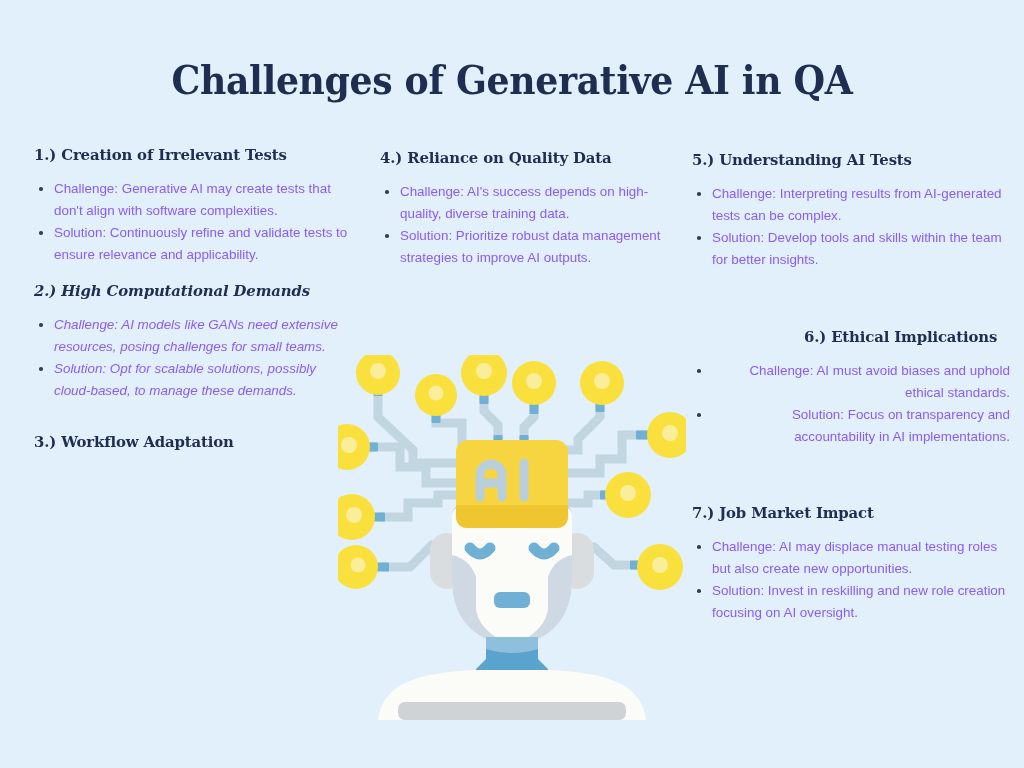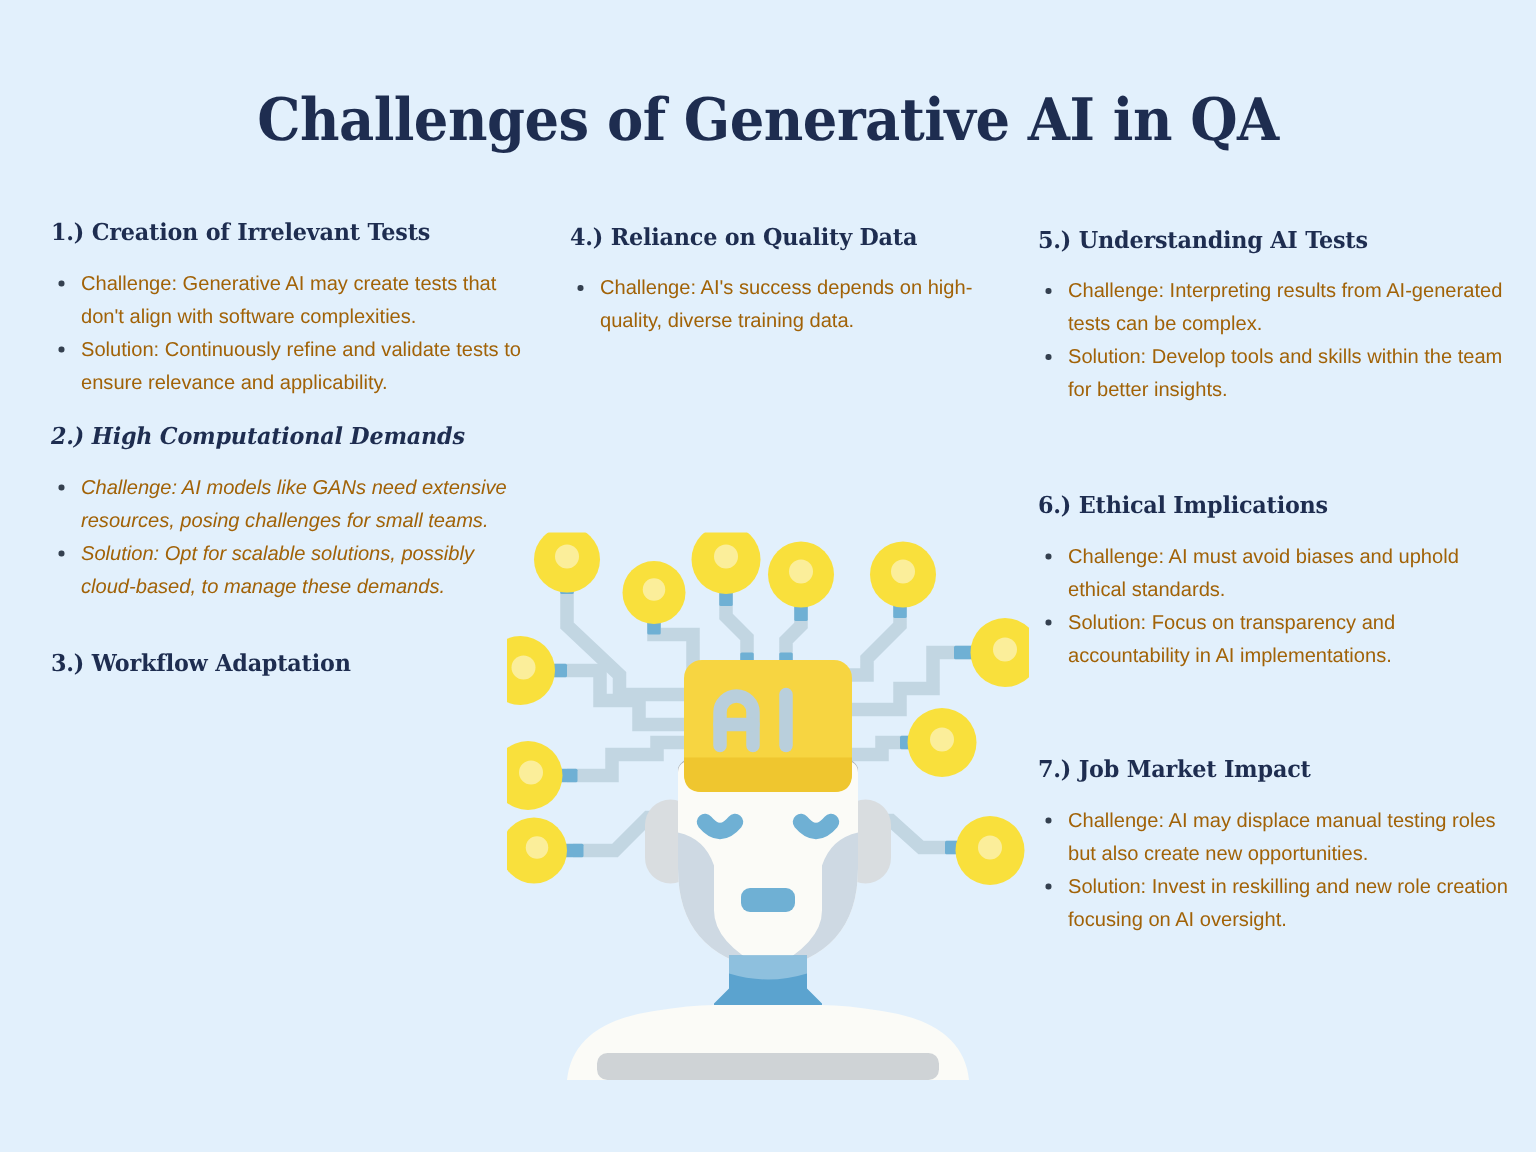--- a/index.html
+++ b/index.html
@@ -63,40 +63,40 @@
 
   ul.bullets {
     margin: 0;
     padding: 0 0 0 30px;
     list-style: none;
   }
   ul.bullets li {
     position: relative;
     font-size: 13.4px;
     line-height: 21.5px;
-    color: #a16207;
+    color: #8b5cf6;
     margin-bottom: 1px;
     padding-left: 2px;
   }
   ul.bullets li::before {
     content: "";
     position: absolute;
     left: -13px;
     top: 9px;
     width: 3.6px;
     height: 3.6px;
     border-radius: 50%;
     background: #34404f;
   }
 
   
   #col-left  .section:nth-child(1) { margin-bottom: 16px; }
   #col-left  .section:nth-child(2) { margin-bottom: 31px; font-style: italic; }
   #col-right .section:nth-child(1) { margin-bottom: 57px; }
-  #col-right .section:nth-child(2) { margin-bottom: 56px; }
+  #col-right .section:nth-child(2) { margin-bottom: 56px; text-align: right; }
 
   
   #illustration {
     position: absolute;
     left: 338px;
     top: 355px;
     width: 348px;
     height: 365px;
   }
   #illustration svg { display: block; }
@@ -130,20 +130,21 @@
       <div class="sec-heading">3.) Workflow Adaptation</div>
     </div>
 
   </div>
 
   <div class="col" id="col-mid">
     <div class="section">
       <div class="sec-heading">4.) Reliance on Quality Data</div>
       <ul class="bullets">
         <li>Challenge: AI's success depends on high-quality, diverse training data.</li>
+        <li>Solution: Prioritize robust data management strategies to improve AI outputs.</li>
       </ul>
     </div>
   </div>
 
   <div class="col" id="col-right">
 
     <div class="section">
       <div class="sec-heading">5.) Understanding AI Tests</div>
       <ul class="bullets">
         <li>Challenge: Interpreting results from AI-generated tests can be complex.</li>

